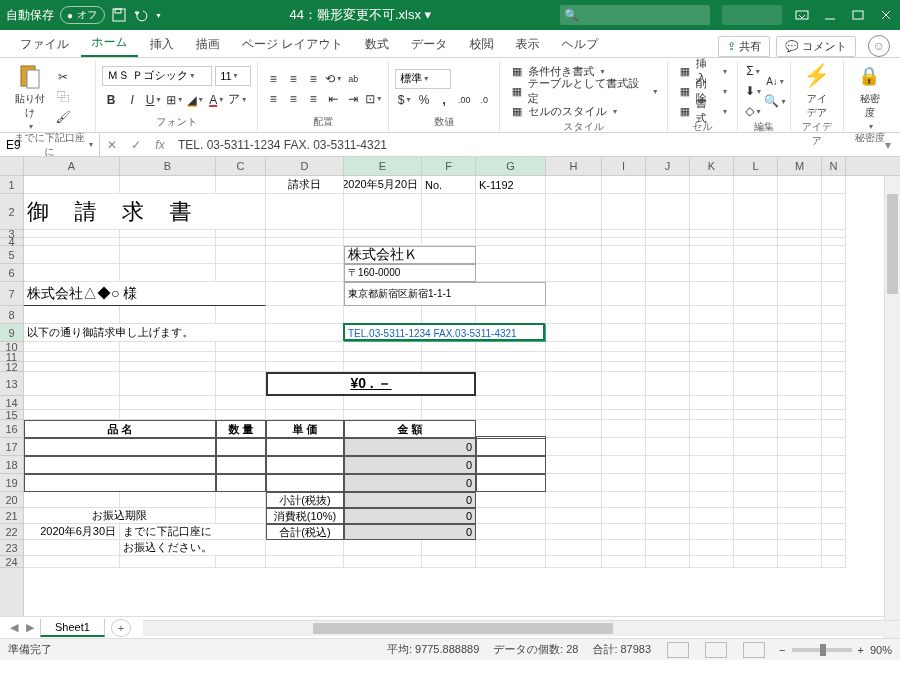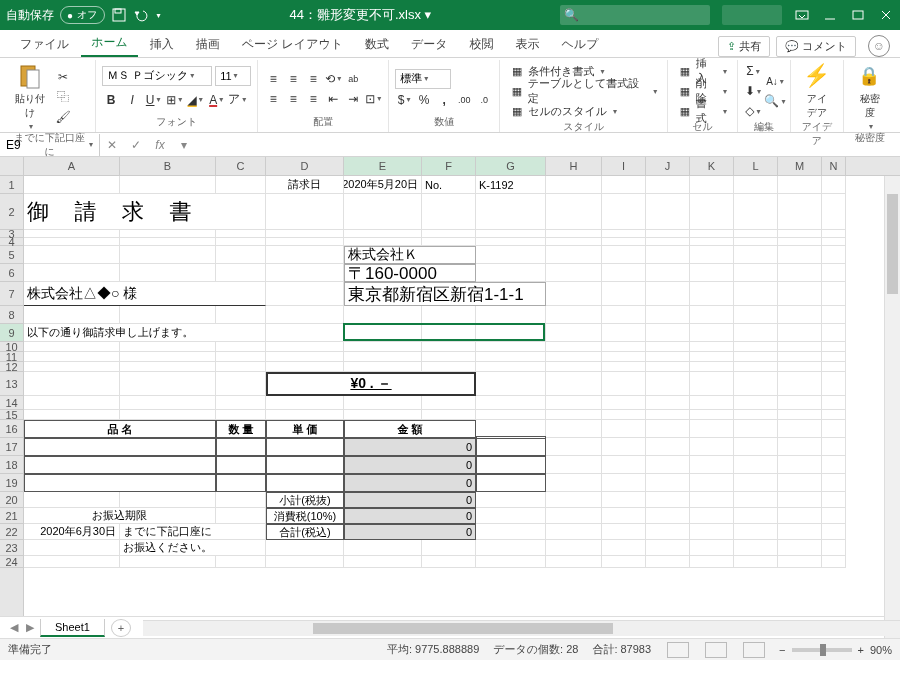--- a/index.html
+++ b/index.html
@@ -86,21 +86,21 @@
 
 
 .title-cell { font-size: 22px; letter-spacing: 10px; font-family: "MS PMincho", serif; }
 .hdr-gray { background: #ddd; text-align: center; }
 .tbl-hdr { background: #b0b0b0; text-align: center; border: 1px solid #555; font-weight: bold; }
 .tbl-cell { border: 1px solid #555; }
 .big-amount-label { background: #ccc; text-align: center; font-size: 14px; border: 2px solid #333; font-weight: bold; }
 .big-amount { background: #ccc; text-align: center; font-size: 14px; border: 2px solid #333; font-weight: bold; text-decoration: underline; }
 .right { justify-content: flex-end; }
 .center { justify-content: center; }
-.company-addr { border: 1px solid #aaa; font-size: 17px; }
+.company-addr { border: 1px solid #aaa; font-size: 10px; }
 .underline-bottom { border-bottom: 1px solid #333; }
 </style>
 </head>
 <body>
 
 <div class="titlebar">
   <div class="left">
     <span>自動保存</span>
     <span class="ts-toggle">● <span>オフ</span></span>
     <span class="icon qat">
@@ -358,20 +358,21 @@
 <div class="fbar">
   <div class="namebox">
       <span>E9</span>
       <span class="dd" style="margin-left:auto">▾</span>
     </div>
   <div class="fbtn">✕</div>
   <div class="fbtn">✓</div>
   <div class="fbtn">
       <i>fx</i>
     </div>
+  <div class="formula">TEL. 03-5311-1234 FAX. 03-5311-4321</div>
   <div class="fbtn">▾</div>
 </div>
 
 <div class="gridwrap">
   <div class="colhdrs">
     <div class="selall"></div>
     <div id="colhdrs-inner" style="display:flex">
         <div class="ch" style="width: 96px;">A</div>
         <div class="ch" style="width: 96px;">B</div>
         <div class="ch" style="width: 50px;">C</div>
@@ -803,20 +804,21 @@
         <div class="cell hdr-gray center" style="position: absolute; left: 242px; top: 0px; width: 78px; height: 18px; background: rgb(255, 255, 255);">請求日</div>
         <div class="cell hdr-gray right" style="position: absolute; left: 320px; top: 0px; width: 78px; height: 18px; background: rgb(255, 255, 255);">2020年5月20日</div>
         <div class="cell " style="position: absolute; left: 398px; top: 0px; width: 54px; height: 18px; background: rgb(255, 255, 255);">No.</div>
         <div class="cell " style="position: absolute; left: 452px; top: 0px; width: 70px; height: 18px; background: rgb(255, 255, 255);">K-1192</div>
         <div class="cell title-cell" style="position: absolute; left: 0px; top: 18px; width: 242px; height: 36px; background: rgb(255, 255, 255); font-size: 22px;">御 請 求 書</div>
         <div class="cell company-addr" style="position: absolute; left: 320px; top: 70px; width: 132px; height: 18px; background: rgb(255, 255, 255); font-size: 14px;">株式会社Ｋ</div>
         <div class="cell company-addr" style="position: absolute; left: 320px; top: 88px; width: 132px; height: 18px; background: rgb(255, 255, 255);">〒160-0000</div>
         <div class="cell company-addr" style="position: absolute; left: 320px; top: 106px; width: 202px; height: 24px; background: rgb(255, 255, 255);">東京都新宿区新宿1-1-1</div>
         <div class="cell underline-bottom" style="position: absolute; left: 0px; top: 106px; width: 242px; height: 24px; background: rgb(255, 255, 255); font-size: 14px;">株式会社△◆○  様</div>
         <div class="cell " style="position: absolute; left: 0px; top: 148px; width: 242px; height: 18px; background: rgb(255, 255, 255);">以下の通り御請求申し上げます。</div>
+        <div class="cell company-addr" style="position: absolute; left: 320px; top: 148px; width: 202px; height: 18px; background: rgb(255, 255, 255); color: rgb(21, 101, 192); border: 1px solid rgb(68, 170, 136);">TEL.03-5311-1234 FAX.03-5311-4321</div>
         <div class="cell big-amount center" style="position: absolute; left: 242px; top: 196px; width: 210px; height: 24px; background: rgb(255, 255, 255);">¥0 . －</div>
         <div class="cell tbl-hdr center" style="position: absolute; left: 0px; top: 244px; width: 192px; height: 18px; background: rgb(255, 255, 255);">品 名</div>
         <div class="cell tbl-hdr center" style="position: absolute; left: 192px; top: 244px; width: 50px; height: 18px; background: rgb(255, 255, 255);">数 量</div>
         <div class="cell tbl-hdr center" style="position: absolute; left: 242px; top: 244px; width: 78px; height: 18px; background: rgb(255, 255, 255);">単 価</div>
         <div class="cell tbl-hdr center" style="position: absolute; left: 320px; top: 244px; width: 132px; height: 18px; background: rgb(255, 255, 255);">金 額</div>
         <div class="cell tbl-hdr center" style="position: absolute; left: 452px; top: 260px; width: 70px; height: 18px; background: rgb(255, 255, 255);">摘 要</div>
         <div class="cell tbl-cell" style="position: absolute; left: 0px; top: 262px; width: 192px; height: 18px; background: rgb(255, 255, 255);"></div>
         <div class="cell tbl-cell" style="position: absolute; left: 192px; top: 262px; width: 50px; height: 18px; background: rgb(255, 255, 255);"></div>
         <div class="cell tbl-cell" style="position: absolute; left: 242px; top: 262px; width: 78px; height: 18px; background: rgb(255, 255, 255);"></div>
         <div class="cell tbl-cell right" style="position: absolute; left: 320px; top: 262px; width: 132px; height: 18px; background: rgb(221, 221, 221);">0</div>

